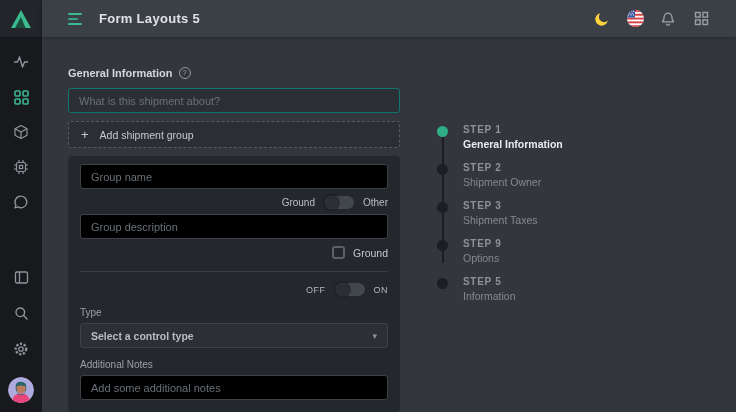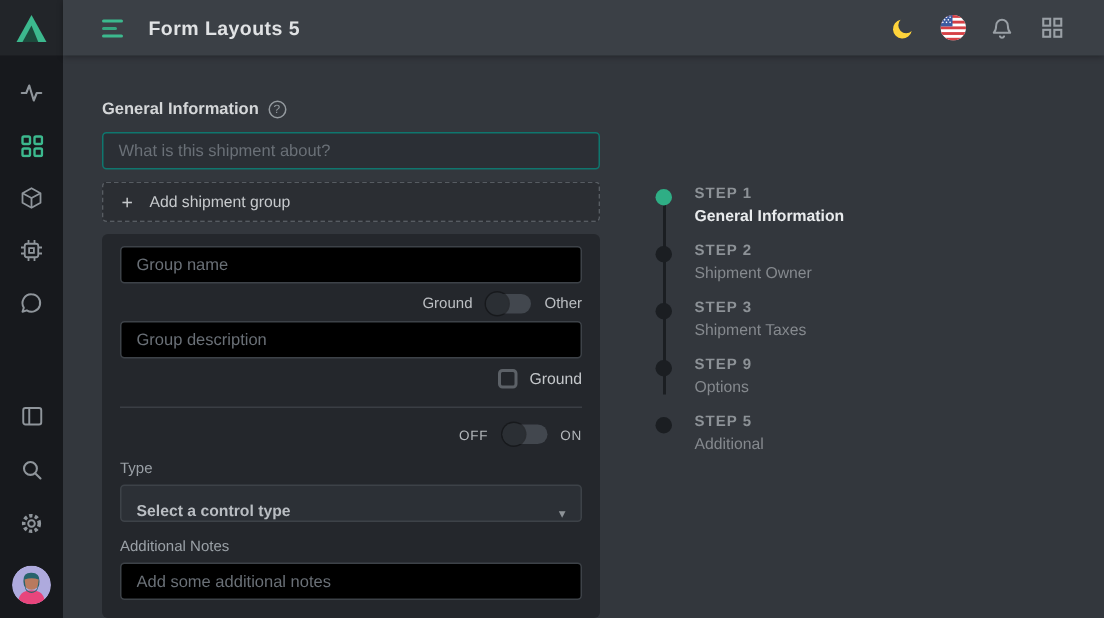--- a/index.html
+++ b/index.html
@@ -52,21 +52,21 @@
 
   .checkbox-row { display:flex; justify-content:flex-end; align-items:center; gap:8px; margin-top:7px; }
   .checkbox { width:13px; height:13px; border:2px solid #5c6167; border-radius:3px; background:#23262b; cursor:pointer; }
   .checkbox-row .c-label { font-size:10.5px; color:#c5c8cb; }
 
   .divider { height:1px; background:#3a3e44; margin:12px 0 11px; }
 
   .control-title { color:#d0d3d6; font-size:11px; font-weight:bold; }
 
   .field-label { color:#9aa0a6; font-size:10px; margin:11px 0 5px; }
-  .select { height:25px; background:#2c3036; border:1px solid #3d4248; border-radius:3px; display:flex; align-items:flex-end; justify-content:space-between; padding:0 10px; cursor:pointer; }
+  .select { height:25px; background:#2c3036; border:1px solid #3d4248; border-radius:3px; display:flex; align-items:center; justify-content:space-between; padding:0 10px; cursor:pointer; }
   .select .sel-text { color:#b9bdc2; font-size:10.5px; font-weight:bold; }
   .chevron { color:#8e9398; font-size:9px; }
 
   
   .steps-col { margin-left:37px; padding-top:57px; }
   .steps { position:relative; }
   .steps-vline { position:absolute; left:5px; top:8px; height:131px; width:2px; background:#1b1e22; }
   .step { position:relative; display:flex; gap:15px; margin-bottom:12px; cursor:pointer; }
   .step-dot { width:11px; height:11px; border-radius:50%; background:#1b1e22; margin-top:2px; flex-shrink:0; position:relative; z-index:1; }
   .step.active .step-dot { background:#2fae85; }
@@ -311,21 +311,21 @@
             <div>
               <div class="step-label">STEP 9</div>
               <div class="step-title">Options</div>
             </div>
           </div>
 
           <div class="step">
             <div class="step-dot"></div>
             <div>
               <div class="step-label">STEP 5</div>
-              <div class="step-title">Additional</div>
+              <div class="step-title">Information</div>
             </div>
           </div>
 
         </div>
       </div>
 
     </div>
   </div>
 </div>
 

